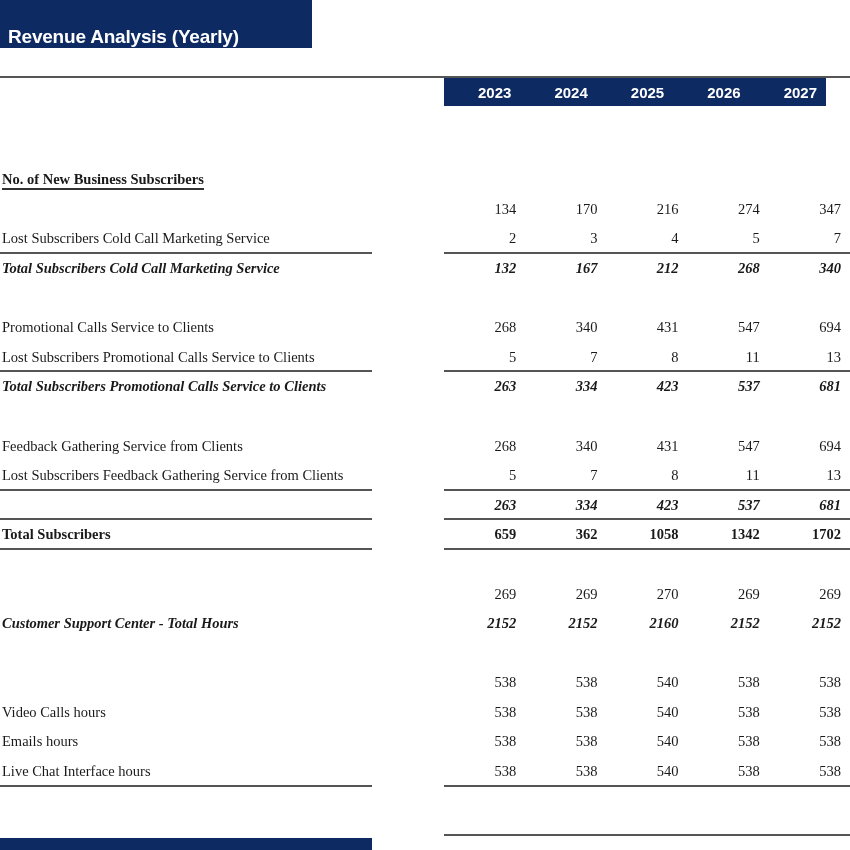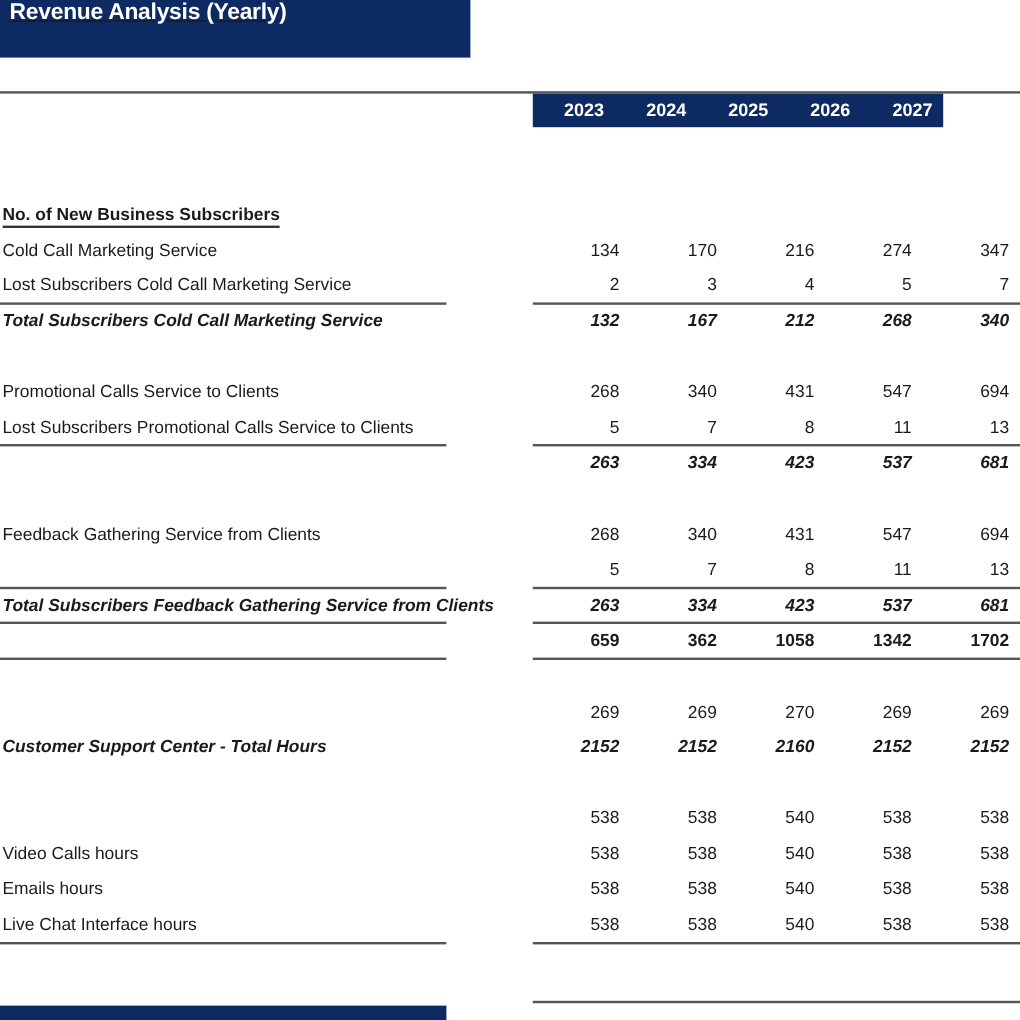--- a/index.html
+++ b/index.html
@@ -14,28 +14,27 @@
     color: #1a1a1a;
     overflow: hidden;
     position: relative;
   }
 
   
   .title-banner {
     position: absolute;
     left: 0;
     top: 0;
-    width: 392px;
+    width: 312px;
     height: 48px;
     background: #0e2a62;
     display: flex;
-    align-items: flex-start;
+    align-items: flex-end;
     box-sizing: border-box;
     padding-left: 8px;
-    text-decoration: underline;
   }
   .title-banner .title-text {
     color: #ffffff;
     font-size: 19px;
     font-weight: bold;
     letter-spacing: -0.2px;
     white-space: nowrap;
   }
 
   
@@ -54,21 +53,21 @@
     width: 850px;
     height: 2px;
     background: #555555;
   }
 
   
   .year-band {
     position: absolute;
     left: 444px;
     top: 2px;
-    width: 342px;
+    width: 382px;
     height: 28px;
     background: #0e2a62;
     display: flex;
   }
   .year-band .ycell {
     flex: 1 1 0;
     display: flex;
     align-items: center;
     justify-content: flex-end;
     padding-right: 9px;
@@ -83,20 +82,21 @@
     position: absolute;
     left: 0;
     top: 30px;
     width: 850px;
   }
 
   .row {
     position: relative;
     height: 29.6px;
     width: 702px;
+    font-family: Liberation Serif, serif;
   }
   .row .label {
     position: absolute;
     left: 2px;
     top: 0;
     width: 440px;
     height: 29.6px;
     line-height: 29.6px;
     font-size: 14.5px;
     white-space: nowrap;
@@ -206,21 +206,20 @@
         <div class="label"><span class="u">No. of New Business Subscribers</span></div>
         <div class="vals">
           <div class="cell"></div>
           <div class="cell"></div>
           <div class="cell"></div>
           <div class="cell"></div>
           <div class="cell"></div>
         </div>
       </div>
       <div class="row">
-        <div class="label">Cold Call Marketing Service</div>
         <div class="vals">
           <div class="cell">134</div>
           <div class="cell">170</div>
           <div class="cell">216</div>
           <div class="cell">274</div>
           <div class="cell">347</div>
         </div>
       </div>
       <div class="row">
         <div class="label">Lost Subscribers Cold Call Marketing Service</div>
@@ -270,20 +269,21 @@
           <div class="cell">5</div>
           <div class="cell">7</div>
           <div class="cell">8</div>
           <div class="cell">11</div>
           <div class="cell">13</div>
         </div>
         <div class="seg left bottom"></div>
         <div class="seg right bottom"></div>
       </div>
       <div class="row total">
+        <div class="label">Total Subscribers Promotional Calls Service to Clients</div>
         <div class="vals">
           <div class="cell">263</div>
           <div class="cell">334</div>
           <div class="cell">423</div>
           <div class="cell">537</div>
           <div class="cell">681</div>
         </div>
       </div>
       <div class="row spacer">
         <div class="label"></div>
@@ -299,43 +299,44 @@
         <div class="label">Feedback Gathering Service from Clients</div>
         <div class="vals">
           <div class="cell">268</div>
           <div class="cell">340</div>
           <div class="cell">431</div>
           <div class="cell">547</div>
           <div class="cell">694</div>
         </div>
       </div>
       <div class="row">
+        <div class="label">Lost Subscribers Feedback Gathering Service from Clients</div>
         <div class="vals">
           <div class="cell">5</div>
           <div class="cell">7</div>
           <div class="cell">8</div>
           <div class="cell">11</div>
           <div class="cell">13</div>
         </div>
         <div class="seg left bottom"></div>
         <div class="seg right bottom"></div>
       </div>
       <div class="row total">
-        <div class="label">Total Subscribers Feedback Gathering Service from Clients</div>
         <div class="vals">
           <div class="cell">263</div>
           <div class="cell">334</div>
           <div class="cell">423</div>
           <div class="cell">537</div>
           <div class="cell">681</div>
         </div>
         <div class="seg left bottom"></div>
         <div class="seg right bottom"></div>
       </div>
       <div class="row grand">
+        <div class="label">Total Subscribers</div>
         <div class="vals">
           <div class="cell">659</div>
           <div class="cell">362</div>
           <div class="cell">1058</div>
           <div class="cell">1342</div>
           <div class="cell">1702</div>
         </div>
         <div class="seg left bottom"></div>
         <div class="seg right bottom"></div>
       </div>

